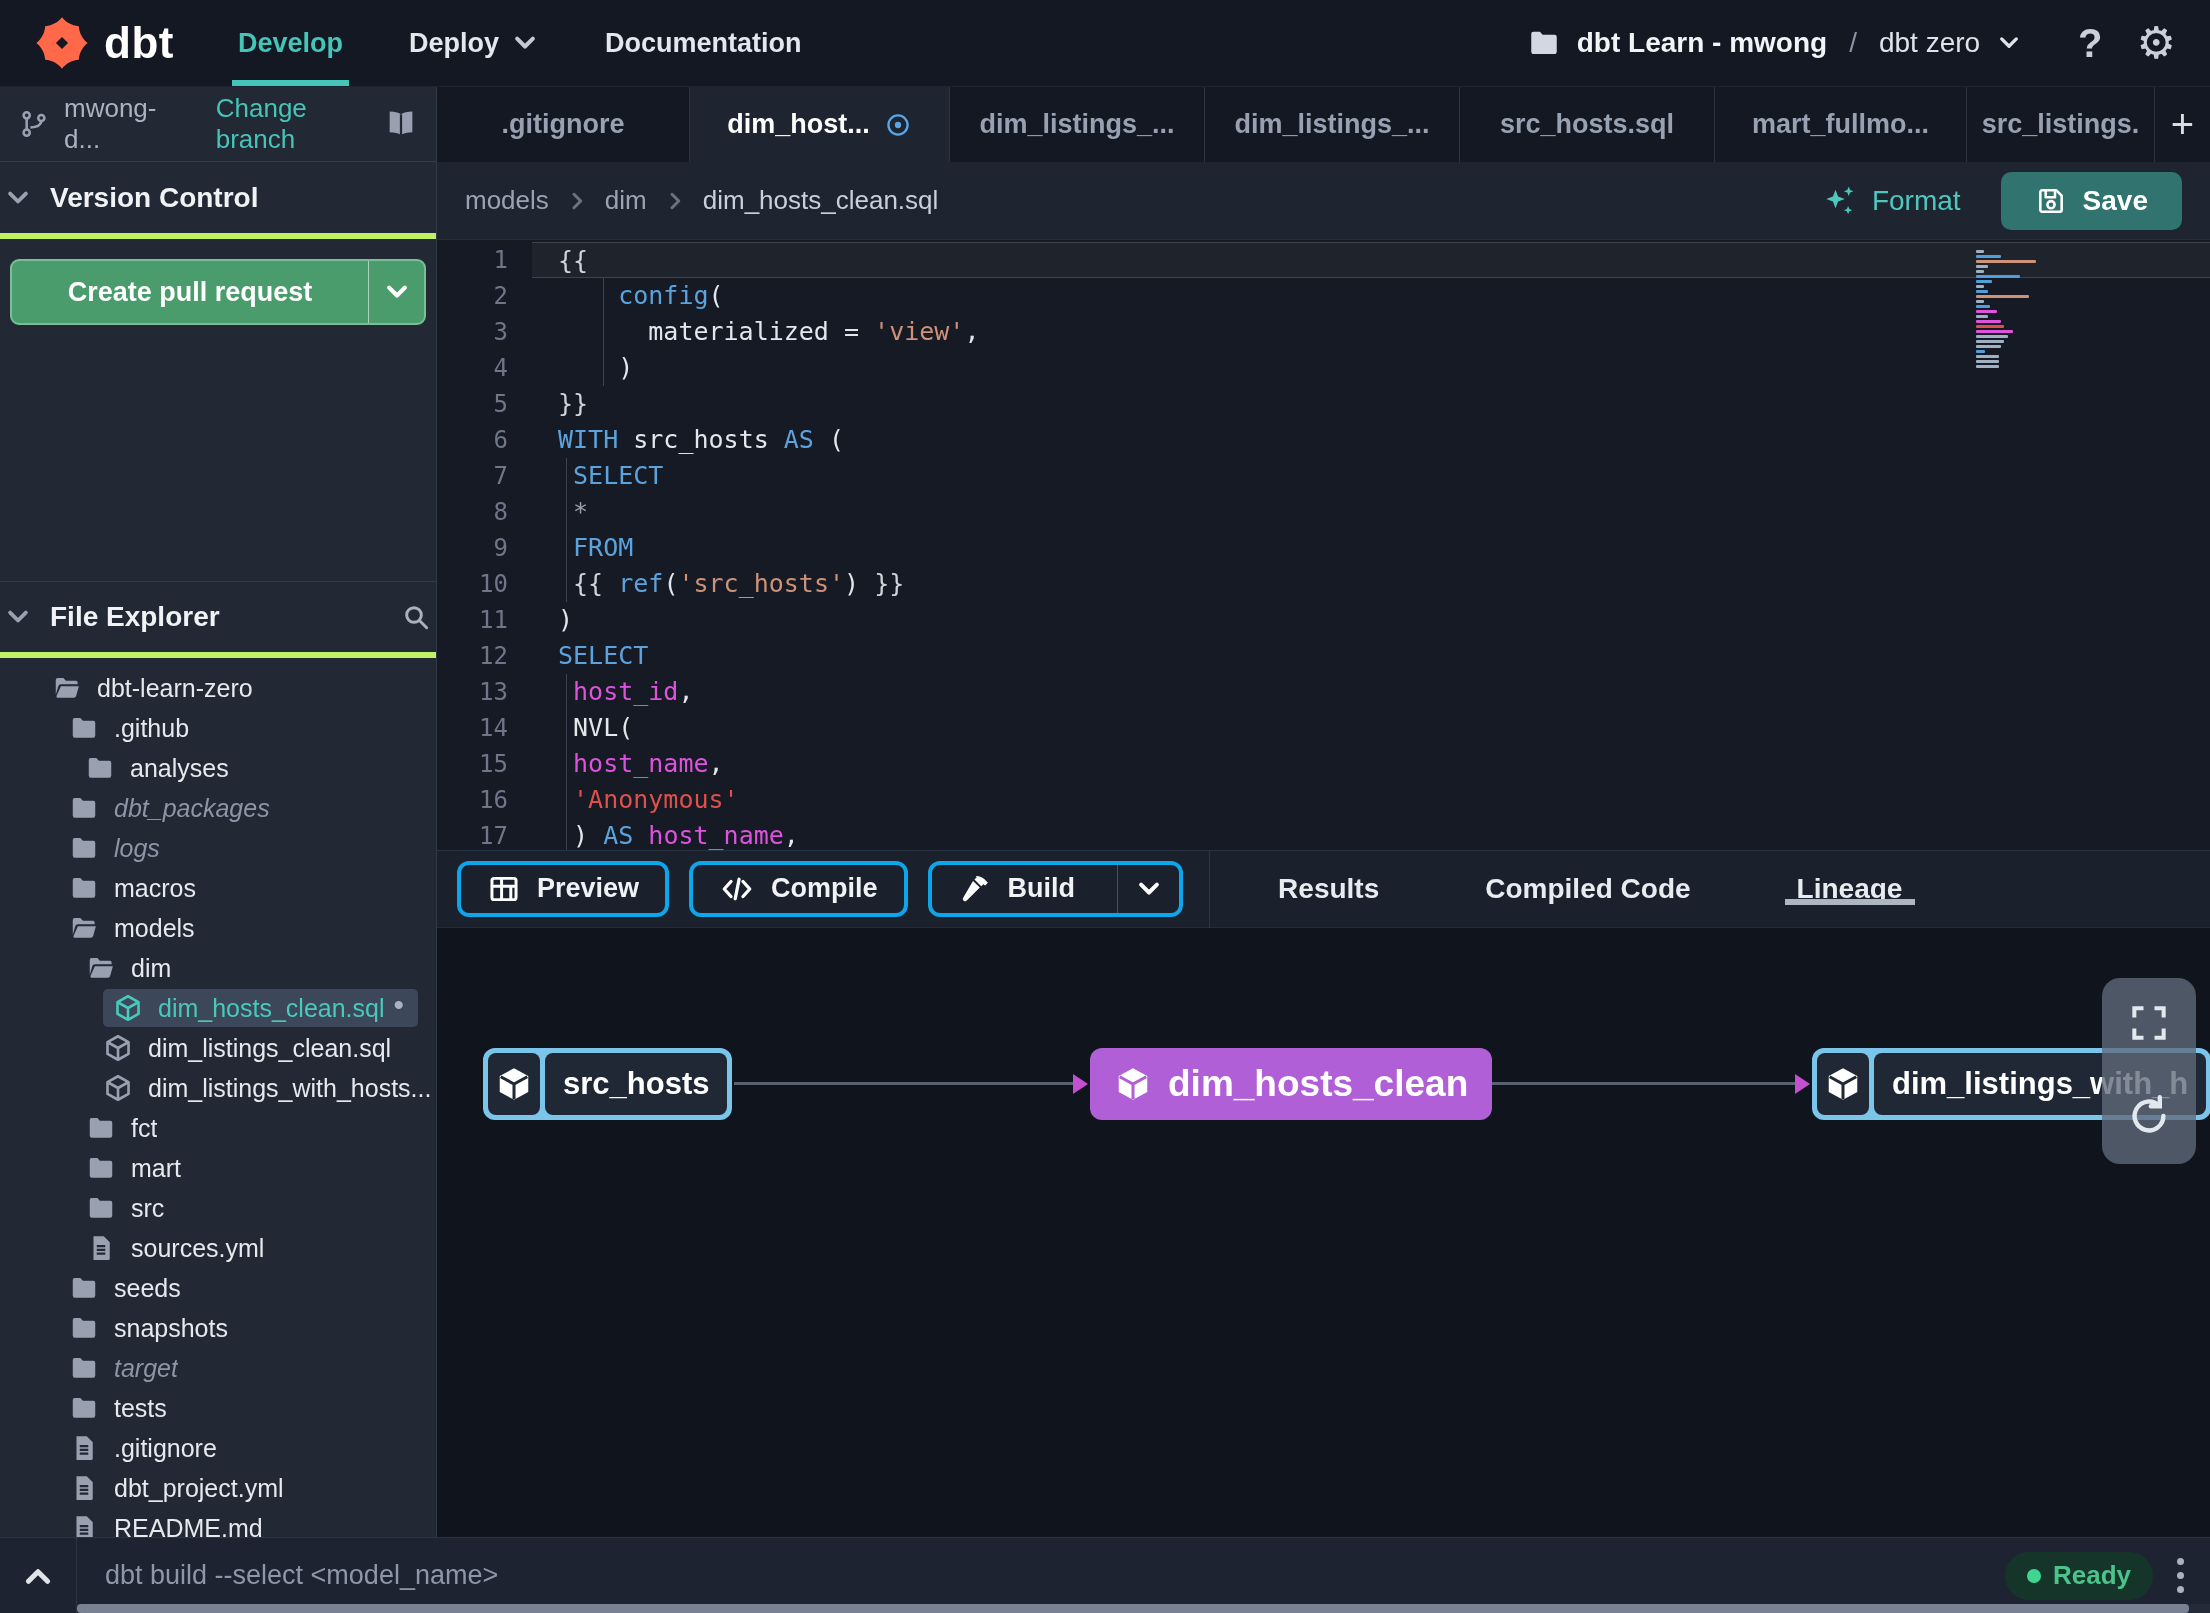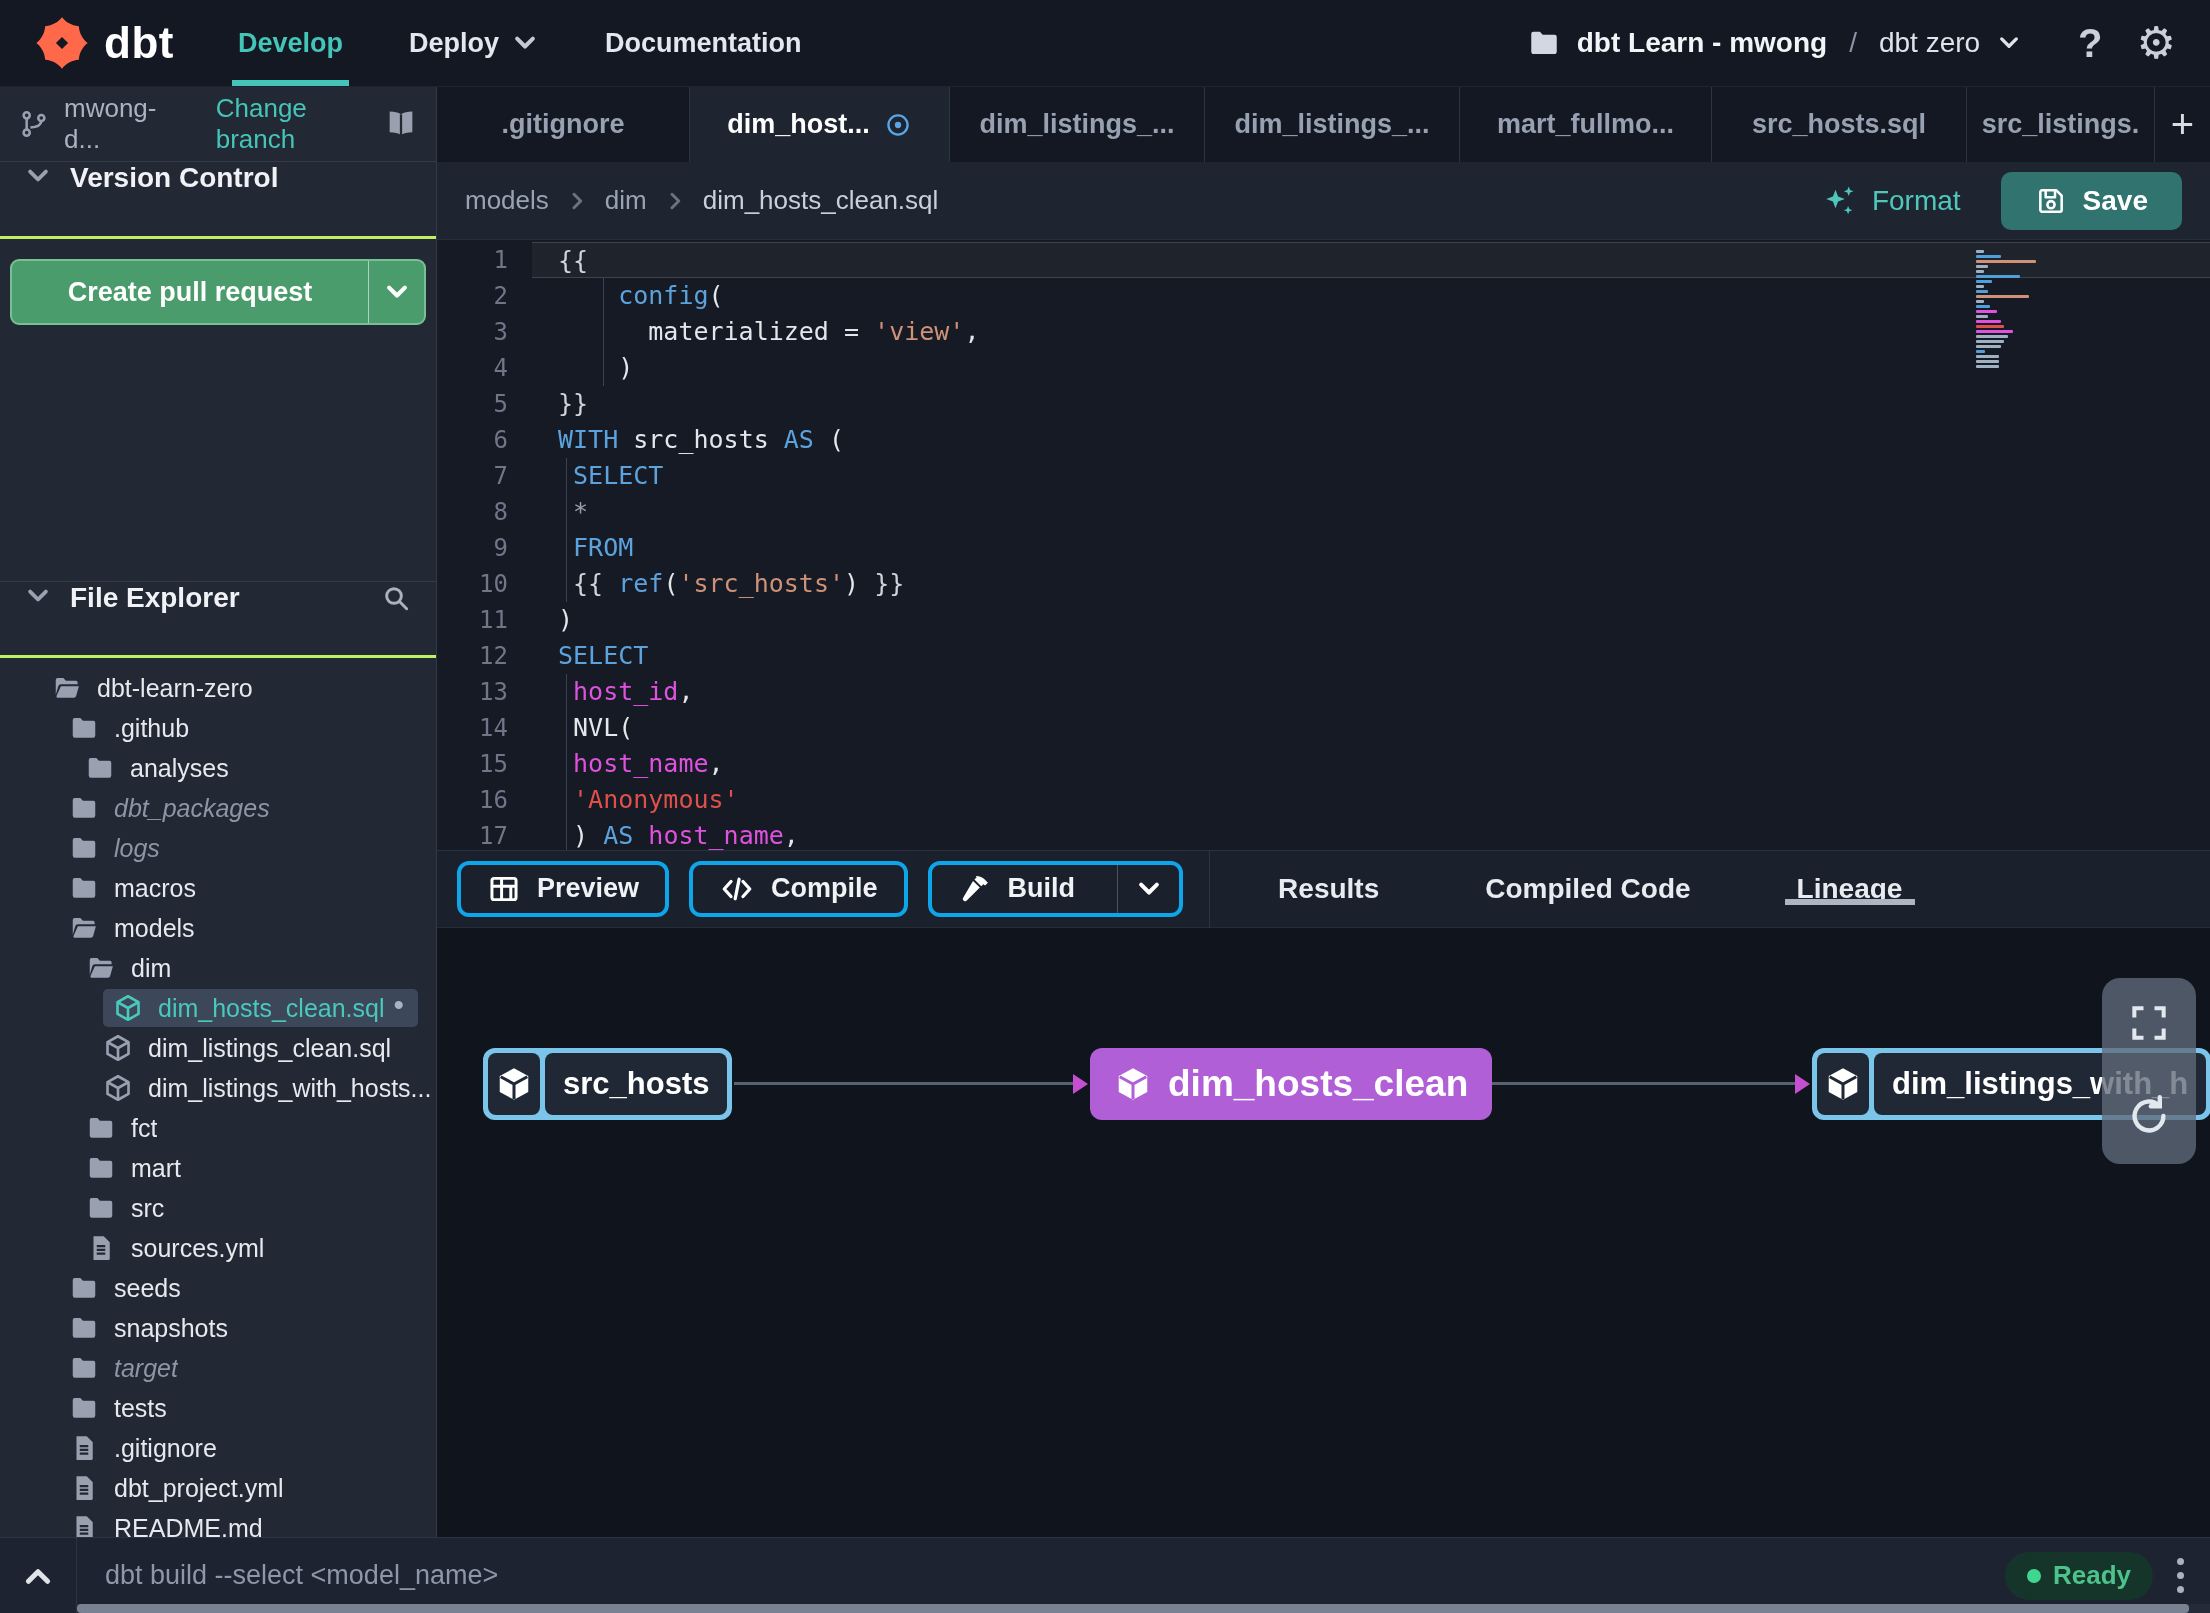--- a/index.html
+++ b/index.html
@@ -29,21 +29,21 @@
   
   .body{flex:1;display:flex;min-height:0}
 
   
   .side{width:437px;flex:none;background:#222834;border-right:1px solid #323a48;display:flex;flex-direction:column;overflow:hidden}
   .branch-row{height:75px;flex:none;display:flex;align-items:center;padding:0 18px;border-bottom:1px solid #343b49}
   .branch-row .icon{color:#99a1b1}
   .branch-name{color:#aab3c2;font-size:26px;margin-left:14px}
   .branch-link{color:#45c4b8;font-size:26px;margin-left:30px;cursor:pointer}
   .book{margin-left:auto;color:#8b93a3;cursor:pointer}
-  .sec-hdr{height:77px;flex:none;display:flex;padding:0 24px;border-bottom:3px solid #bef264;cursor:pointer}
+  .sec-hdr{height:77px;flex:none;display:flex;align-items:center;padding:0 4px;border-bottom:6px solid #bef264;cursor:pointer}
   .sec-hdr .icon{color:#9aa2b1}
   .sec-title{font-size:28px;font-weight:700;color:#f0f2f6;margin-left:18px}
   .sec-hdr .search{margin-left:auto;color:#aab2c0}
   .vc-content{padding:20px 10px 26px;flex:none}
   .pr-btn{width:100%;height:66px;background:#4b9c6d;border:2px solid #79bf95;border-radius:9px;display:flex;align-items:center;overflow:hidden;cursor:pointer}
   .pr-label{flex:1;text-align:center;font-size:27px;font-weight:600;color:#fff}
   .pr-split{width:56px;height:100%;border-left:1px solid rgba(255,255,255,.55);display:flex;align-items:center;justify-content:center;color:#fff}
   .vc-spacer{height:230px;flex:none}
   .fe-hdr{border-top:1px solid #343b49}
   .tree{flex:1;overflow:hidden;padding-top:10px}
@@ -447,25 +447,25 @@
                 <circle cx="12" cy="12" r="2.7" fill="currentColor" stroke="none"></circle>
               </svg>
             </span>
           </div>
           <div class="ftab" style="width: 255px;">
             <span>dim_listings_...</span>
           </div>
           <div class="ftab" style="width: 255px;">
             <span>dim_listings_...</span>
           </div>
+          <div class="ftab" style="width: 255px;">
+            <span>src_hosts.sql</span>
+          </div>
           <div class="ftab" style="width: 252px;">
             <span>mart_fullmo...</span>
-          </div>
-          <div class="ftab" style="width: 255px;">
-            <span>src_hosts.sql</span>
           </div>
           <div class="ftab" style="width: 188px;">
             <span>src_listings.</span>
           </div>
           <div class="tab-add">+</div>
         </div>
 
       <div class="crumb-row">
         <div class="crumbs" id="crumbs">
             <span class="crumb">models</span>

